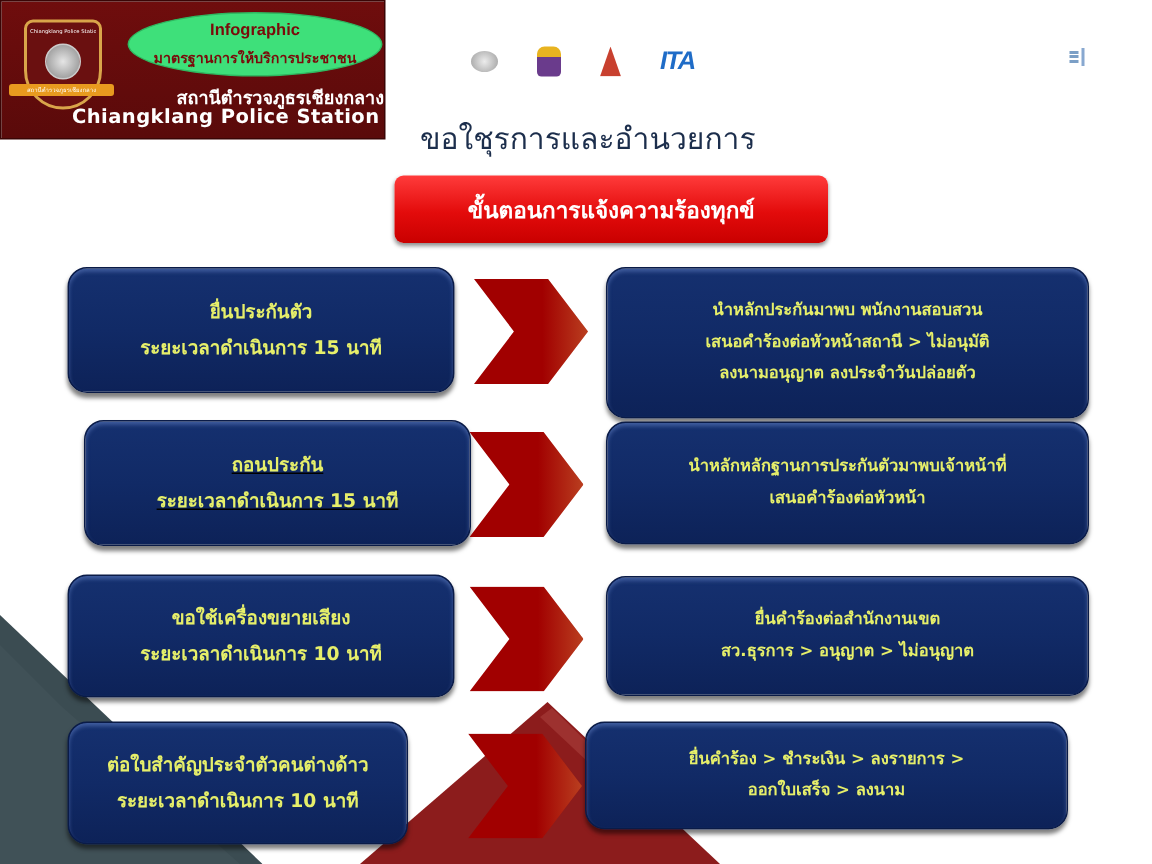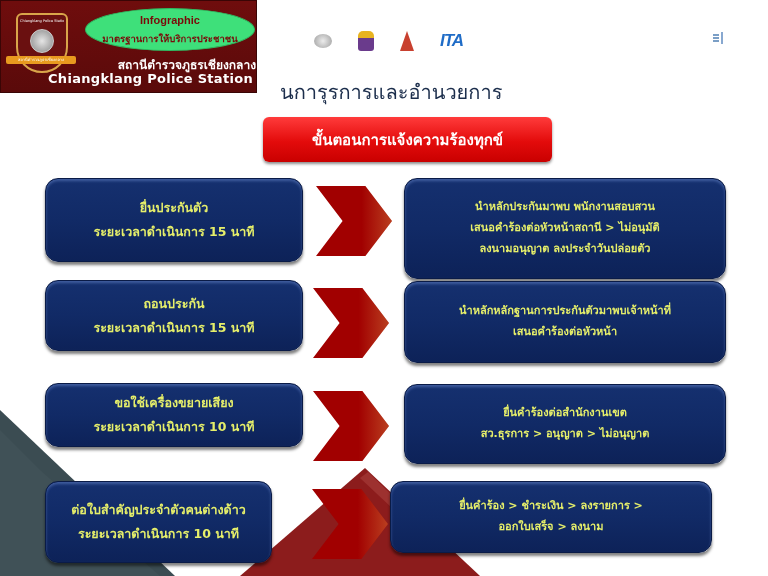--- a/index.html
+++ b/index.html
@@ -167,47 +167,47 @@
   <div class="logo-seal"></div>
   <div class="logo-crest"></div>
   <div class="logo-temple"></div>
   <span class="logo-ita">ITA</span>
 </div>
 <div class="top-right-icon">
   <div class="tri-bars"></div>
   <div class="tri-vert"></div>
 </div>
 
-<div class="main-title">นการุรการและอำนวยการ</div>
+<div class="main-title">ขอใชุรการและอำนวยการ</div>
 <div class="red-button">
   <span>ขั้นตอนการแจ้งความร้องทุกข์</span>
 </div>
 
 <div class="box left" style="left:45px; top:178px; width:258px; height:84px;">
   <div class="ln">ยื่นประกันตัว</div>
   <div class="ln">ระยะเวลาดำเนินการ 15 นาที</div>
 </div>
 <div class="arrow" style="left:316px; top:186px;"></div>
 <div class="box right" style="left:404px; top:178px; width:322px; height:101px;">
   <div class="ln">นำหลักประกันมาพบ  พนักงานสอบสวน</div>
   <div class="ln">เสนอคำร้องต่อหัวหน้าสถานี &gt; ไม่อนุมัติ</div>
   <div class="ln">ลงนามอนุญาต ลงประจำวันปล่อยตัว</div>
 </div>
 
-<div class="box left" style="left:45px; top:280px; width:258px; height:71px;">
+<div class="box left" style="left:56px; top:280px; width:258px; height:84px;text-decoration:underline;">
   <div class="ln">ถอนประกัน</div>
   <div class="ln">ระยะเวลาดำเนินการ 15 นาที</div>
 </div>
 <div class="arrow" style="left:313px; top:288px;"></div>
 <div class="box right" style="left:404px; top:281px; width:322px; height:82px;">
   <div class="ln">นำหลักหลักฐานการประกันตัวมาพบเจ้าหน้าที่</div>
   <div class="ln">เสนอคำร้องต่อหัวหน้า</div>
 </div>
 
-<div class="box left" style="left:45px; top:383px; width:258px; height:64px;">
+<div class="box left" style="left:45px; top:383px; width:258px; height:82px;">
   <div class="ln">ขอใช้เครื่องขยายเสียง</div>
   <div class="ln">ระยะเวลาดำเนินการ 10 นาที</div>
 </div>
 <div class="arrow" style="left:313px; top:391px;"></div>
 <div class="box right" style="left:404px; top:384px; width:322px; height:80px;">
   <div class="ln">ยื่นคำร้องต่อสำนักงานเขต</div>
   <div class="ln">สว.ธุรการ &gt; อนุญาต &gt; ไม่อนุญาต</div>
 </div>
 
 <div class="box left" style="left:45px; top:481px; width:227px; height:82px;">

